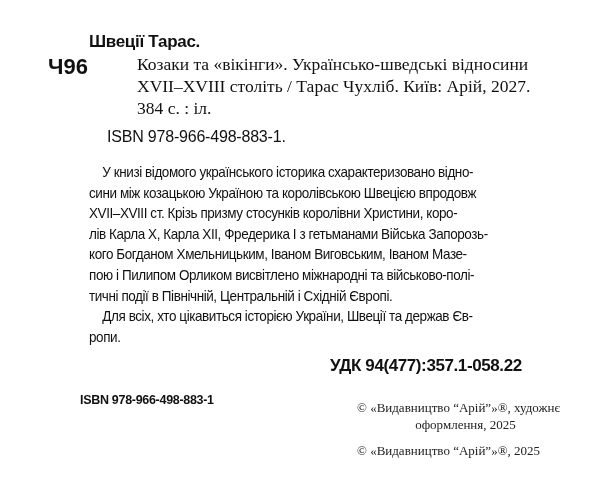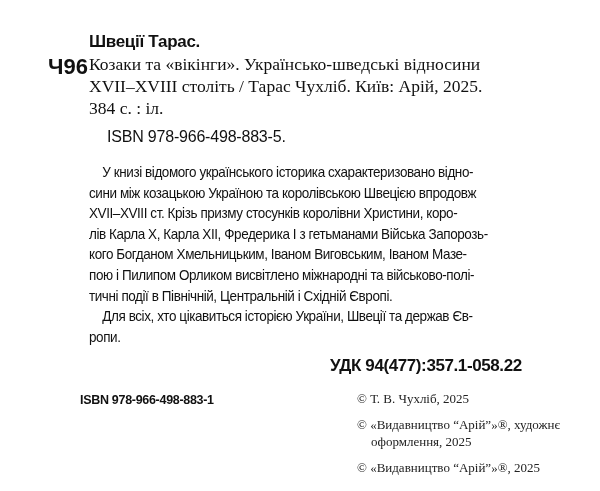--- a/index.html
+++ b/index.html
@@ -4,56 +4,55 @@
   <style>
     html, body { margin:0; padding:0; }
     body {
       width:600px; height:491px; background:#ffffff; position:relative; overflow:hidden;
       font-family:"Liberation Serif", serif; color:#111;
     }
     .abs { position:absolute; white-space:nowrap; }
     .author { left:89px; top:32px; font-family:"Liberation Sans", sans-serif; font-weight:bold; font-size:17px; letter-spacing:-0.3px; }
     .code { left:48px; top:54px; font-family:"Liberation Sans", sans-serif; font-weight:bold; font-size:22px; }
     .biblio { left:89px; top:53px; font-size:17.5px; line-height:22px; }
-    .biblio div { white-space:nowrap; }
+    .biblio div { white-space:nowrap;margin-left:48px; }
     .isbn-main { left:107px; top:128px; font-family:"Liberation Sans", sans-serif; font-size:16px; letter-spacing:-0.2px; }
     .abstract { left:89px; top:162px; width:480px; font-family:"Liberation Sans", sans-serif; font-size:14.5px; line-height:20.6px; letter-spacing:-0.45px; transform:scaleX(0.93); transform-origin:left top; }
     .abstract div { white-space:nowrap; }
     .udk { left:330px; top:356px; font-family:"Liberation Sans", sans-serif; font-weight:bold; font-size:17px; letter-spacing:-0.4px; }
     .isbn-bottom { left:52px; top:393px; font-family:"Liberation Sans", sans-serif; font-weight:bold; font-size:12.5px; letter-spacing:-0.3px;padding-left:28px; }
     .copyrights { left:357px; top:390px; font-size:13px; line-height:17px; color:#222; }
     .copyrights .line { white-space:nowrap; }
-    .copyrights .indent { padding-left:14px; }
+    .copyrights .indent { padding-left:14px;text-align:center; }
     .copyrights .gap { margin-top:9px; }
   </style>
 </head>
 <body>
 
 <div class="abs author">Швеції Тарас.</div>
 <div class="abs code">Ч96</div>
 <div class="abs biblio">
   <div>Козаки та «вікінги». Українсько-шведські відносини</div>
-  <div>XVII–XVIII століть / Тарас Чухліб. Київ: Арій, 2025.</div>
+  <div>XVII–XVIII століть / Тарас Чухліб. Київ: Арій, 2027.</div>
   <div>384 с. : іл.</div>
 </div>
-<div class="abs isbn-main">ISBN 978-966-498-883-5.</div>
+<div class="abs isbn-main">ISBN 978-966-498-883-1.</div>
 
 <div class="abs abstract">
   <div style="white-space:pre">    У книзі відомого українського історика схарактеризовано відно-</div>
   <div>сини між козацькою Україною та королівською Швецією впродовж</div>
   <div>XVII–XVIII ст. Крізь призму стосунків королівни Христини, коро-</div>
   <div>лів Карла X, Карла XII, Фредерика I з гетьманами Війська Запорозь-</div>
   <div>кого Богданом Хмельницьким, Іваном Виговським, Іваном Мазе-</div>
   <div>пою і Пилипом Орликом висвітлено міжнародні та військово-полі-</div>
   <div>тичні події в Північній, Центральній і Східній Європі.</div>
   <div style="white-space:pre">    Для всіх, хто цікавиться історією України, Швеції та держав Єв-</div>
   <div>ропи.</div>
 </div>
 
 <div class="abs udk">УДК 94(477):357.1-058.22</div>
 <div class="abs isbn-bottom">ISBN 978-966-498-883-1</div>
 
 <div class="abs copyrights">
-  <div class="line">© Т. В. Чухліб, 2025</div>
   <div class="line gap">© «Видавництво “Арій”»®, художнє</div>
   <div class="line indent">оформлення, 2025</div>
   <div class="line gap">© «Видавництво “Арій”»®, 2025</div>
 </div>
 
 </body></html>

